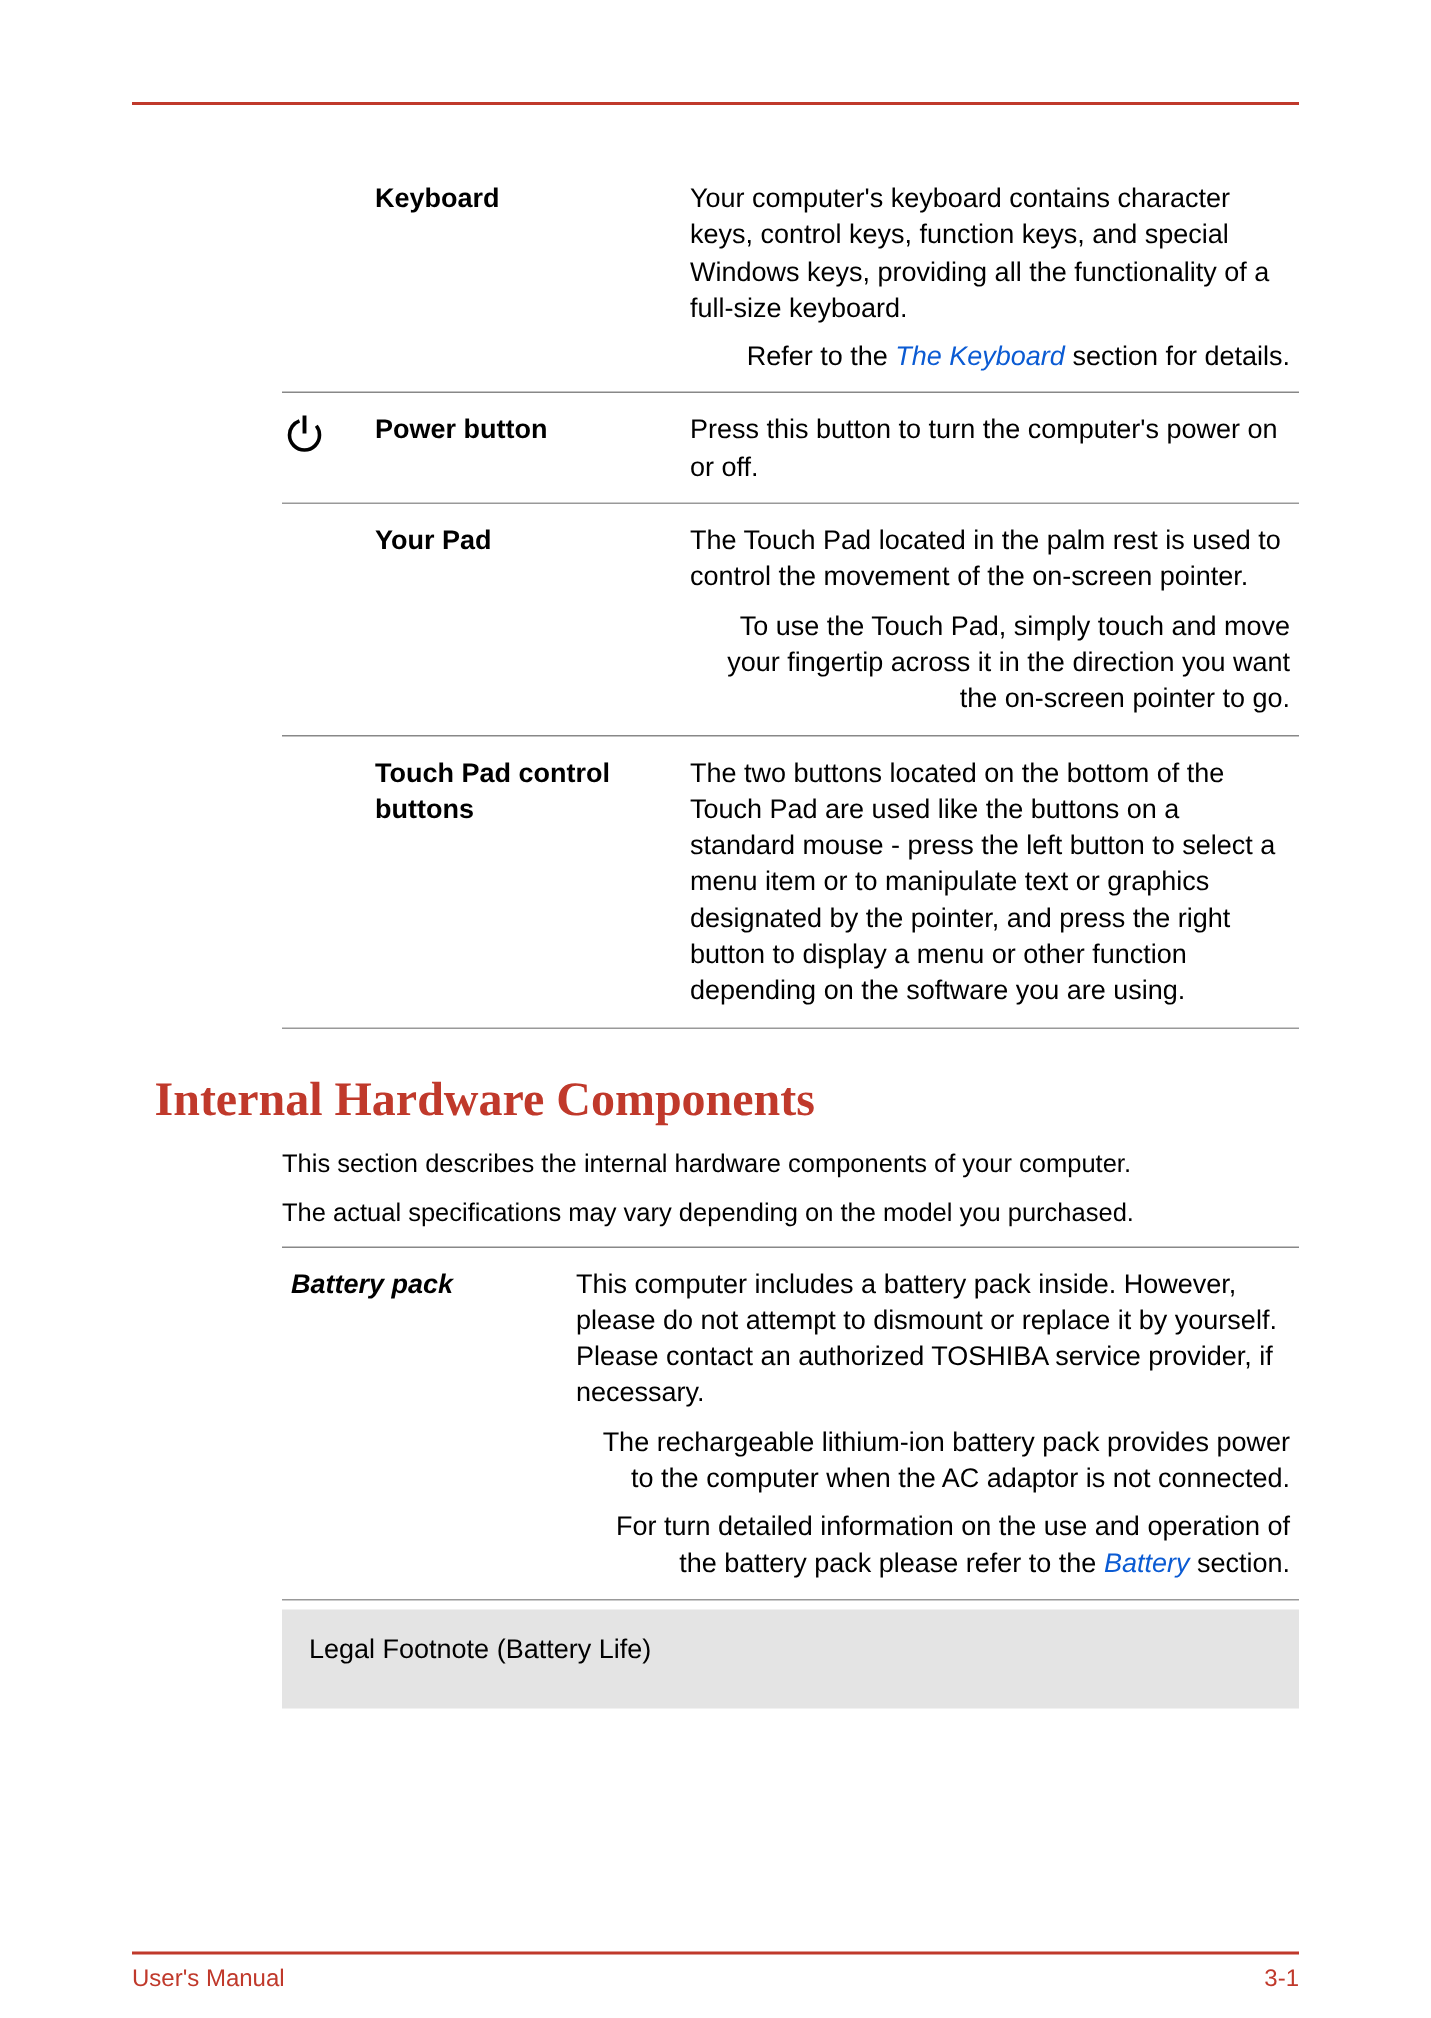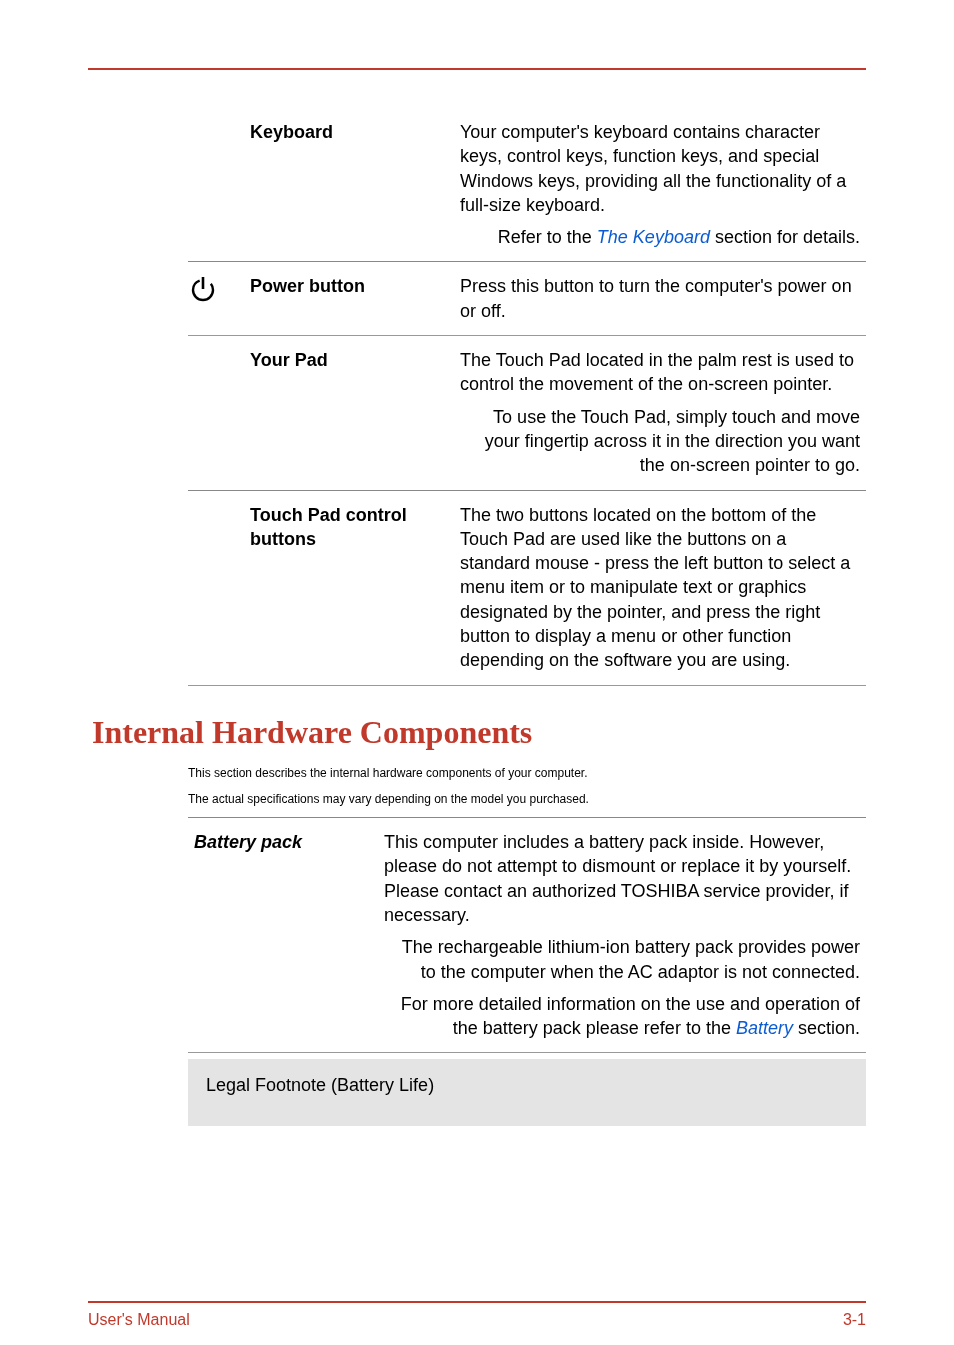--- a/index.html
+++ b/index.html
@@ -45,25 +45,25 @@
     }
     .row-bottom-border td {
       border-bottom: 1px solid #999;
     }
     .sub-para { margin-top: 8px; display:block;text-align:right; }
     .link { color: #0b5bd3; font-style: italic; }
     h2.section-heading {
       color: #c0392b;
       font-size: 32px;
       font-weight: bold;
-      margin: 28px 0 14px 4px;
+      margin: 28px 0 14px 15px;
       font-family: Georgia, 'Times New Roman', serif;
     }
     .body-para {
-      font-size: 12px;
+      font-size: 17px;
       line-height: 1.35;
       margin: 10px 0 10px 100px;
     }
     .note-box {
       background: #e4e4e4;
       margin: 6px 0 0 100px;
       padding: 14px 6px 18px 18px;
       font-size: 18px;
       line-height: 1.35;
     }
@@ -141,21 +141,21 @@
 
   <div class="indent-block">
     <table class="def-table">
       <tbody>
           <tr class="row-top-border row-bottom-border">
         <td class="label-col" style="width:190px;font-style:italic;">Battery pack</td>
         <td class="desc-col">
           <span>This computer includes a battery pack inside. However, please do not attempt to dismount or replace it by yourself. Please contact an authorized TOSHIBA service provider, if necessary.</span>
           <span class="sub-para">The rechargeable lithium-ion battery pack provides power to the computer when the AC adaptor is not connected.</span>
           <span class="sub-para">
-            <span>For more detailed information on the use and operation of the battery pack please refer to the </span><span class="link">Battery</span><span> section.</span>
+            <span>For turn detailed information on the use and operation of the battery pack please refer to the </span><span class="link">Battery</span><span> section.</span>
           </span>
         </td>
       </tr>
     </tbody>
       </table>
   </div>
 
   <div class="note-box">
     <div style="margin-bottom:10px;">Legal Footnote (Battery Life)</div>
   </div>

